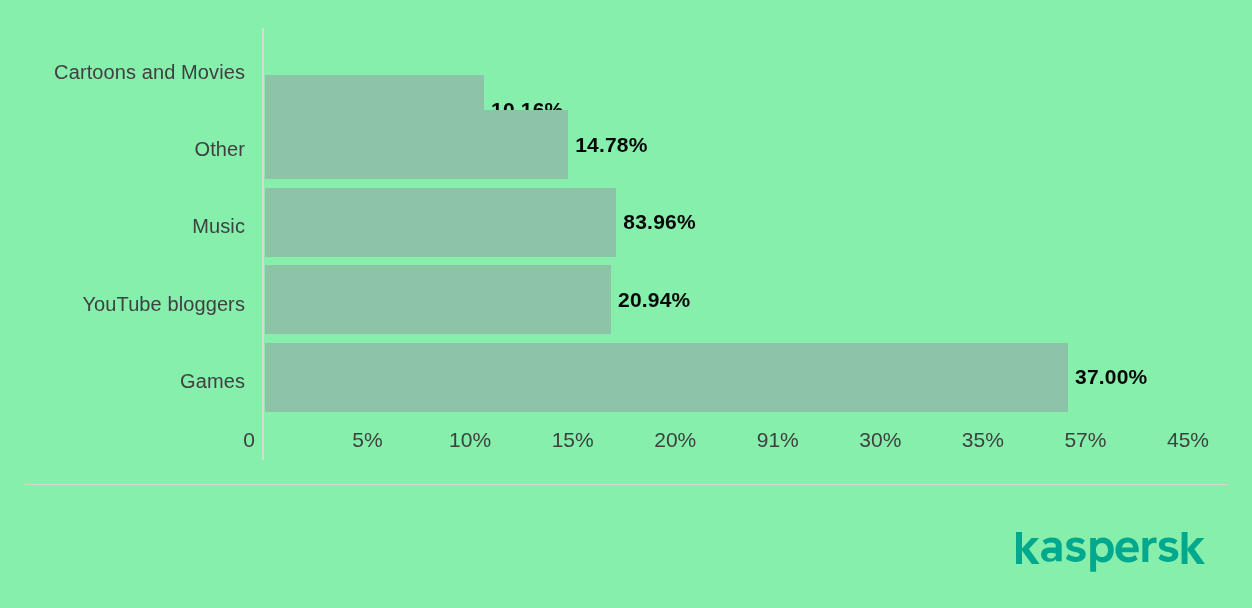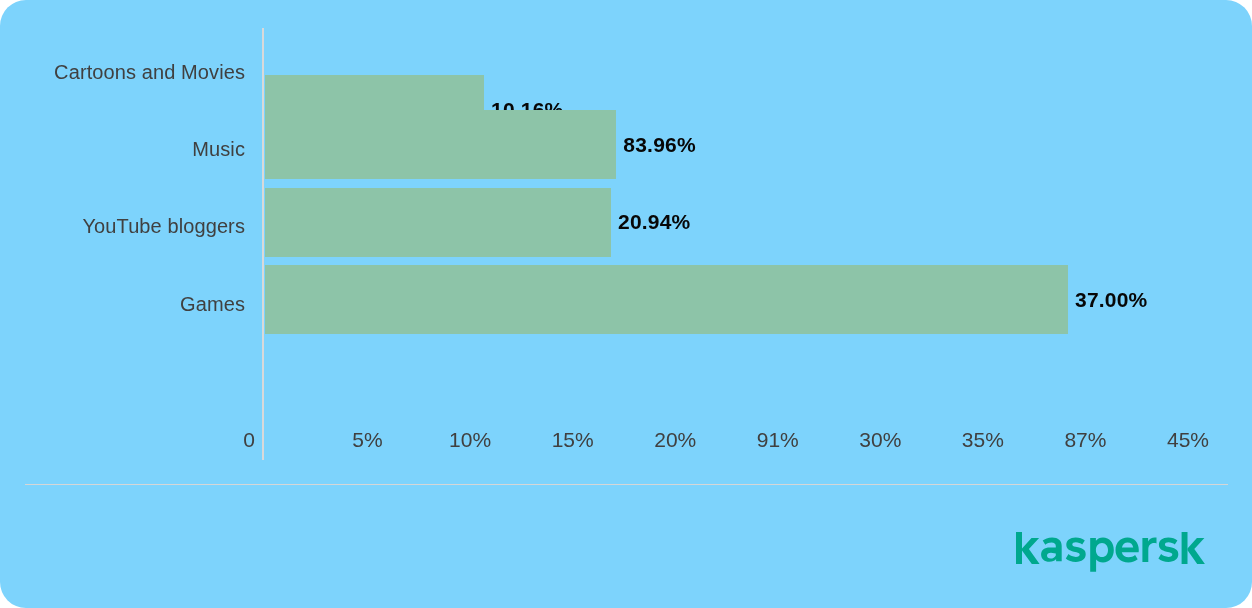--- a/index.html
+++ b/index.html
@@ -8,23 +8,22 @@
     background: #ffffff;
   }
   body {
     font-family: "Liberation Sans", sans-serif;
     -webkit-font-smoothing: antialiased;
   }
   #page {
     position: relative;
     width: 1252px;
     height: 608px;
-    background: #7dd3fc;
+    background: #86efac;
     overflow: hidden;
-    border-radius: 26px;
   }
 
   
   #chart-area {
     position: absolute;
     left: 0;
     top: 0;
     width: 1252px;
     height: 470px;
   }
@@ -133,20 +132,27 @@
 
     <div id="plot">
         <div class="bar-row">
           <div class="cat-label">Cartoons and Movies</div>
           <div class="bar-wrap" style="width: 219px; margin-top: 42px;">
             <div class="bar" style="background: rgb(141, 196, 168);"></div>
             <div class="val-label" style="color: rgb(7, 7, 7);">10.16%</div>
           </div>
         </div>
         <div class="bar-row">
+          <div class="cat-label">Other</div>
+          <div class="bar-wrap" style="width: 303.154px;">
+            <div class="bar" style="background: rgb(141, 196, 168);"></div>
+            <div class="val-label" style="color: rgb(7, 7, 7);">14.78%</div>
+          </div>
+        </div>
+        <div class="bar-row">
           <div class="cat-label">Music</div>
           <div class="bar-wrap" style="width: 351.355px;">
             <div class="bar" style="background: rgb(141, 196, 168);"></div>
             <div class="val-label" style="color: rgb(7, 7, 7);">83.96%</div>
           </div>
         </div>
         <div class="bar-row">
           <div class="cat-label">YouTube bloggers</div>
           <div class="bar-wrap" style="width: 346px;">
             <div class="bar" style="background: rgb(141, 196, 168);"></div>
@@ -164,21 +170,21 @@
 
     <div id="x-axis">
         <div class="tick" style="color: rgb(64, 64, 64); left: 249px;">0</div>
         <div class="tick" style="color: rgb(64, 64, 64); left: 367.556px;">5%</div>
         <div class="tick" style="color: rgb(64, 64, 64); left: 470.111px;">10%</div>
         <div class="tick" style="color: rgb(64, 64, 64); left: 572.667px;">15%</div>
         <div class="tick" style="color: rgb(64, 64, 64); left: 675.222px;">20%</div>
         <div class="tick" style="color: rgb(64, 64, 64); left: 777.778px;">91%</div>
         <div class="tick" style="color: rgb(64, 64, 64); left: 880.333px;">30%</div>
         <div class="tick" style="color: rgb(64, 64, 64); left: 982.889px;">35%</div>
-        <div class="tick" style="color: rgb(64, 64, 64); left: 1085.44px;">87%</div>
+        <div class="tick" style="color: rgb(64, 64, 64); left: 1085.44px;">57%</div>
         <div class="tick" style="color: rgb(64, 64, 64); left: 1188px;">45%</div>
       </div>
 
   </div>
 
   <div id="footer-divider" style="background: rgb(214, 214, 214);"></div>
 
   <div id="brand-logo">
     <svg width="190" height="44" viewBox="0 0 190 44" aria-hidden="true">
       <g id="logo-paths" fill="#00a88e">

